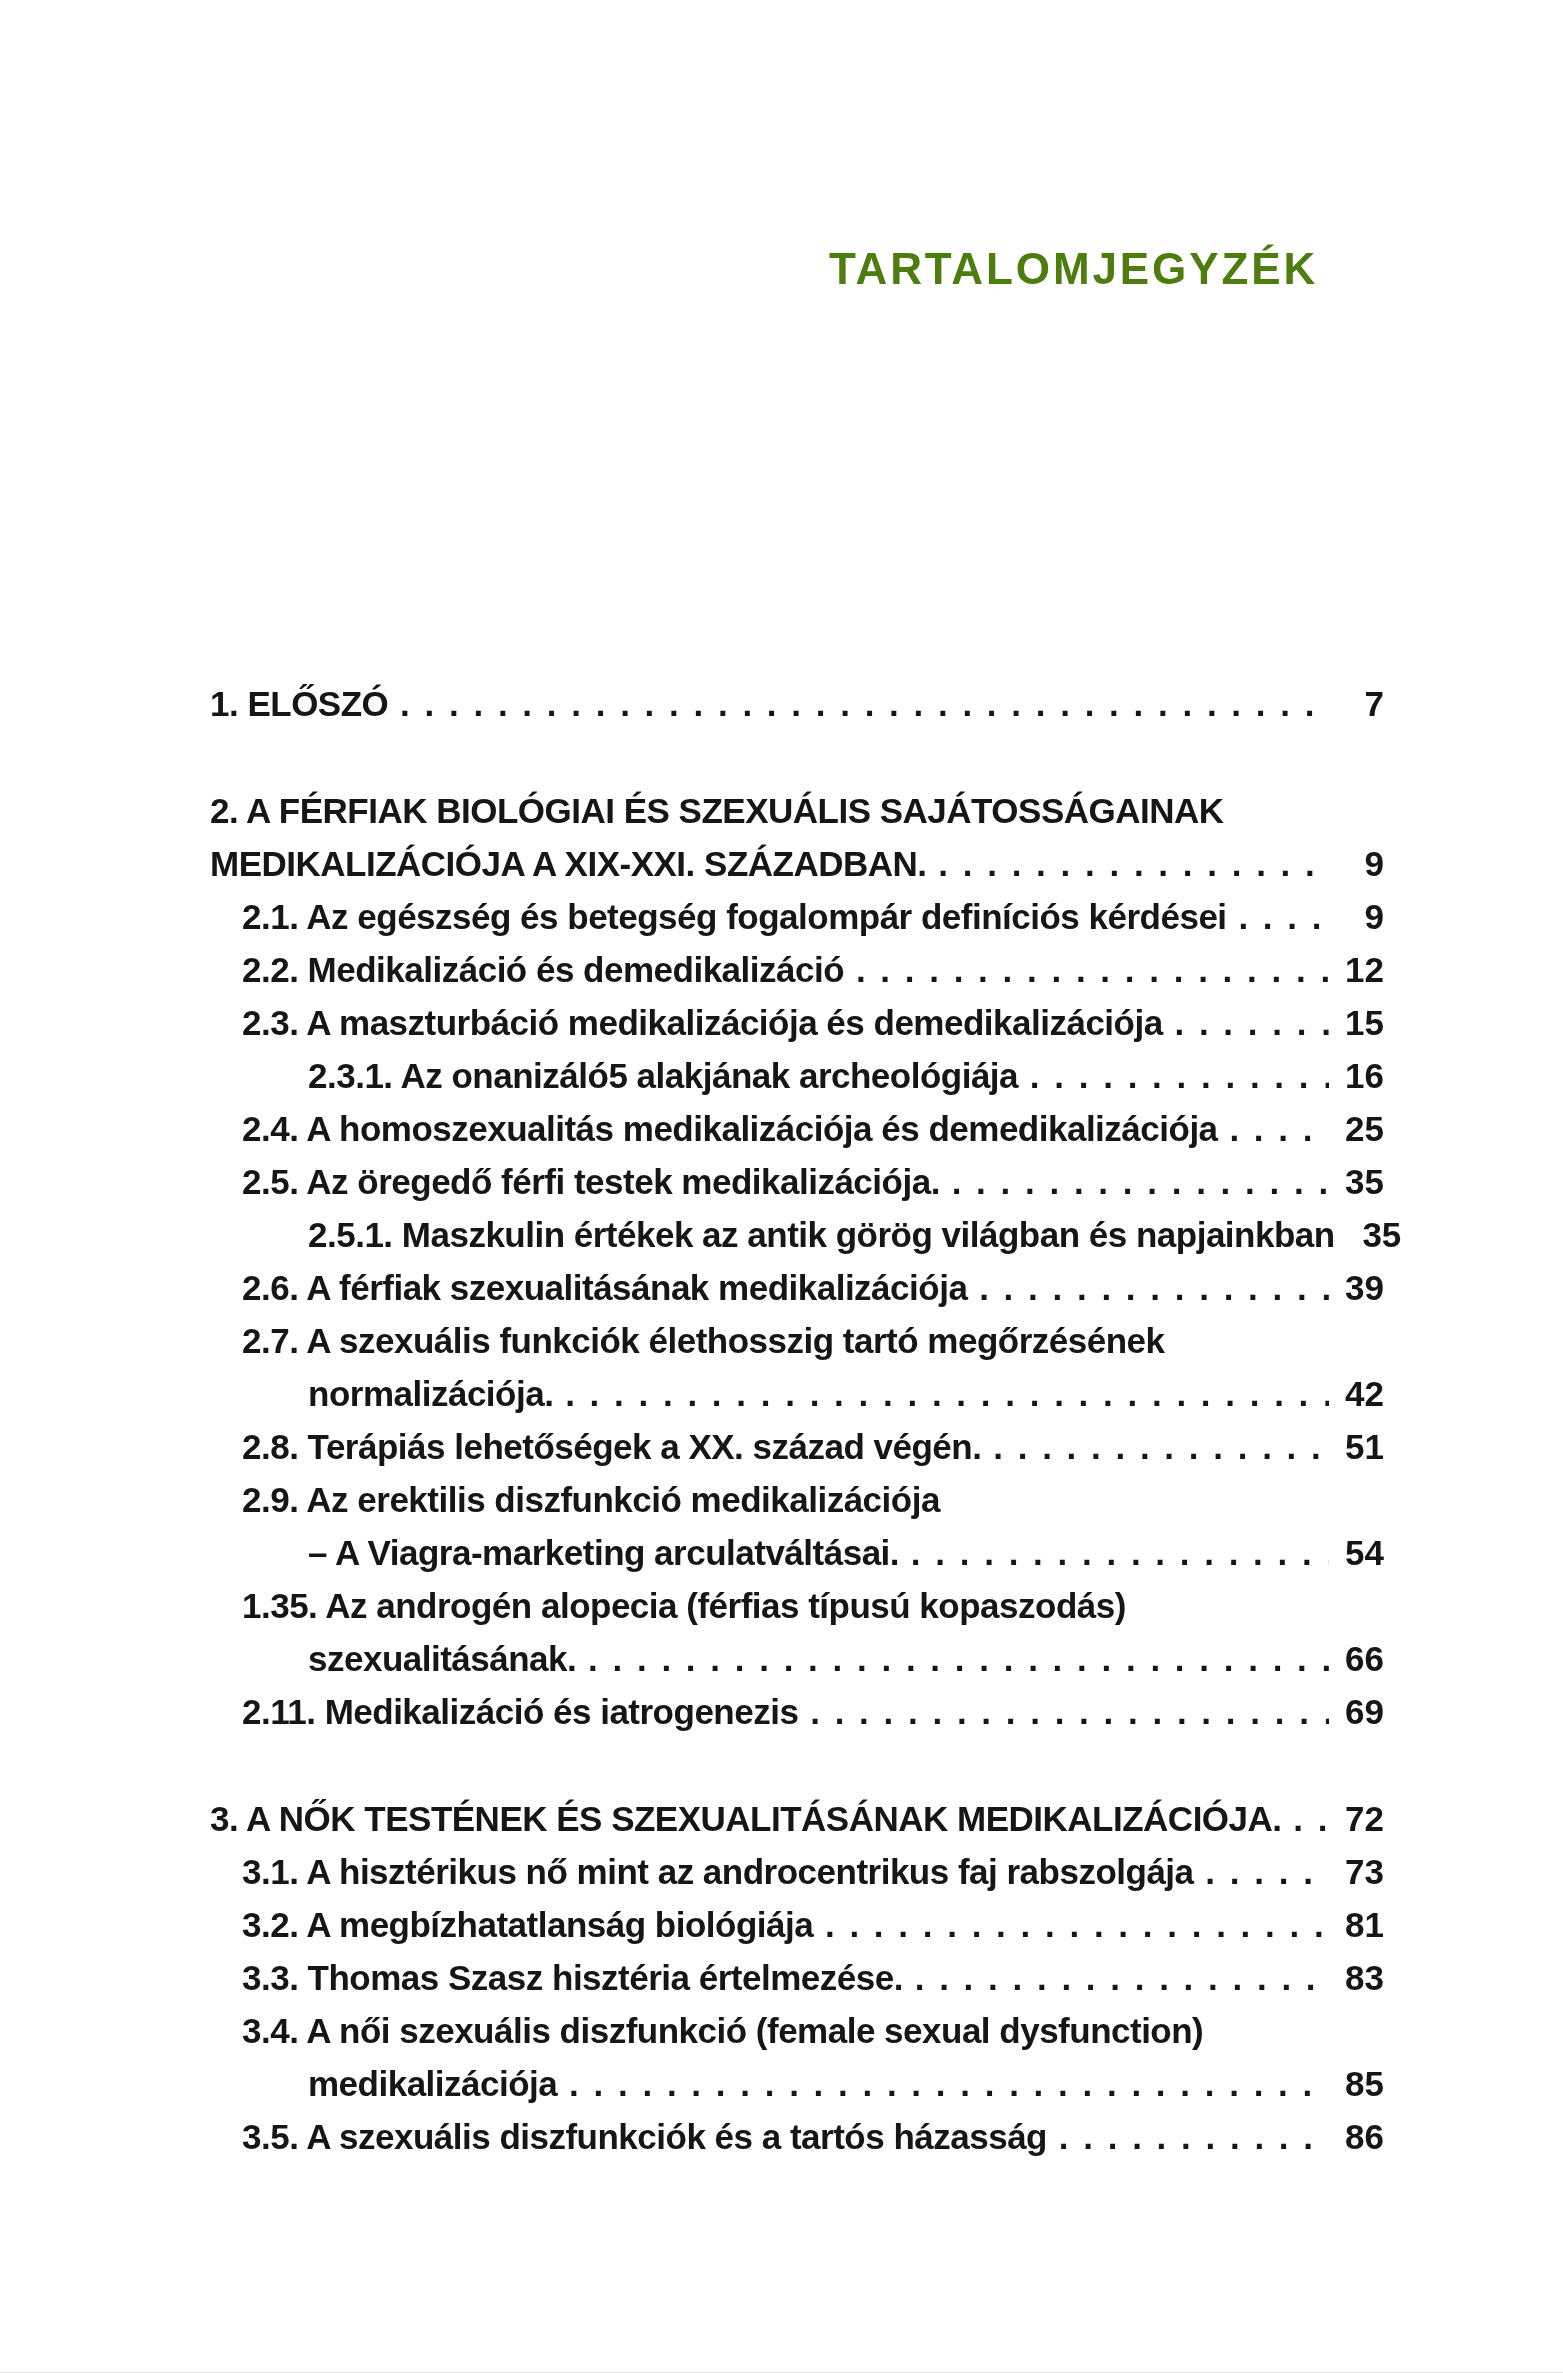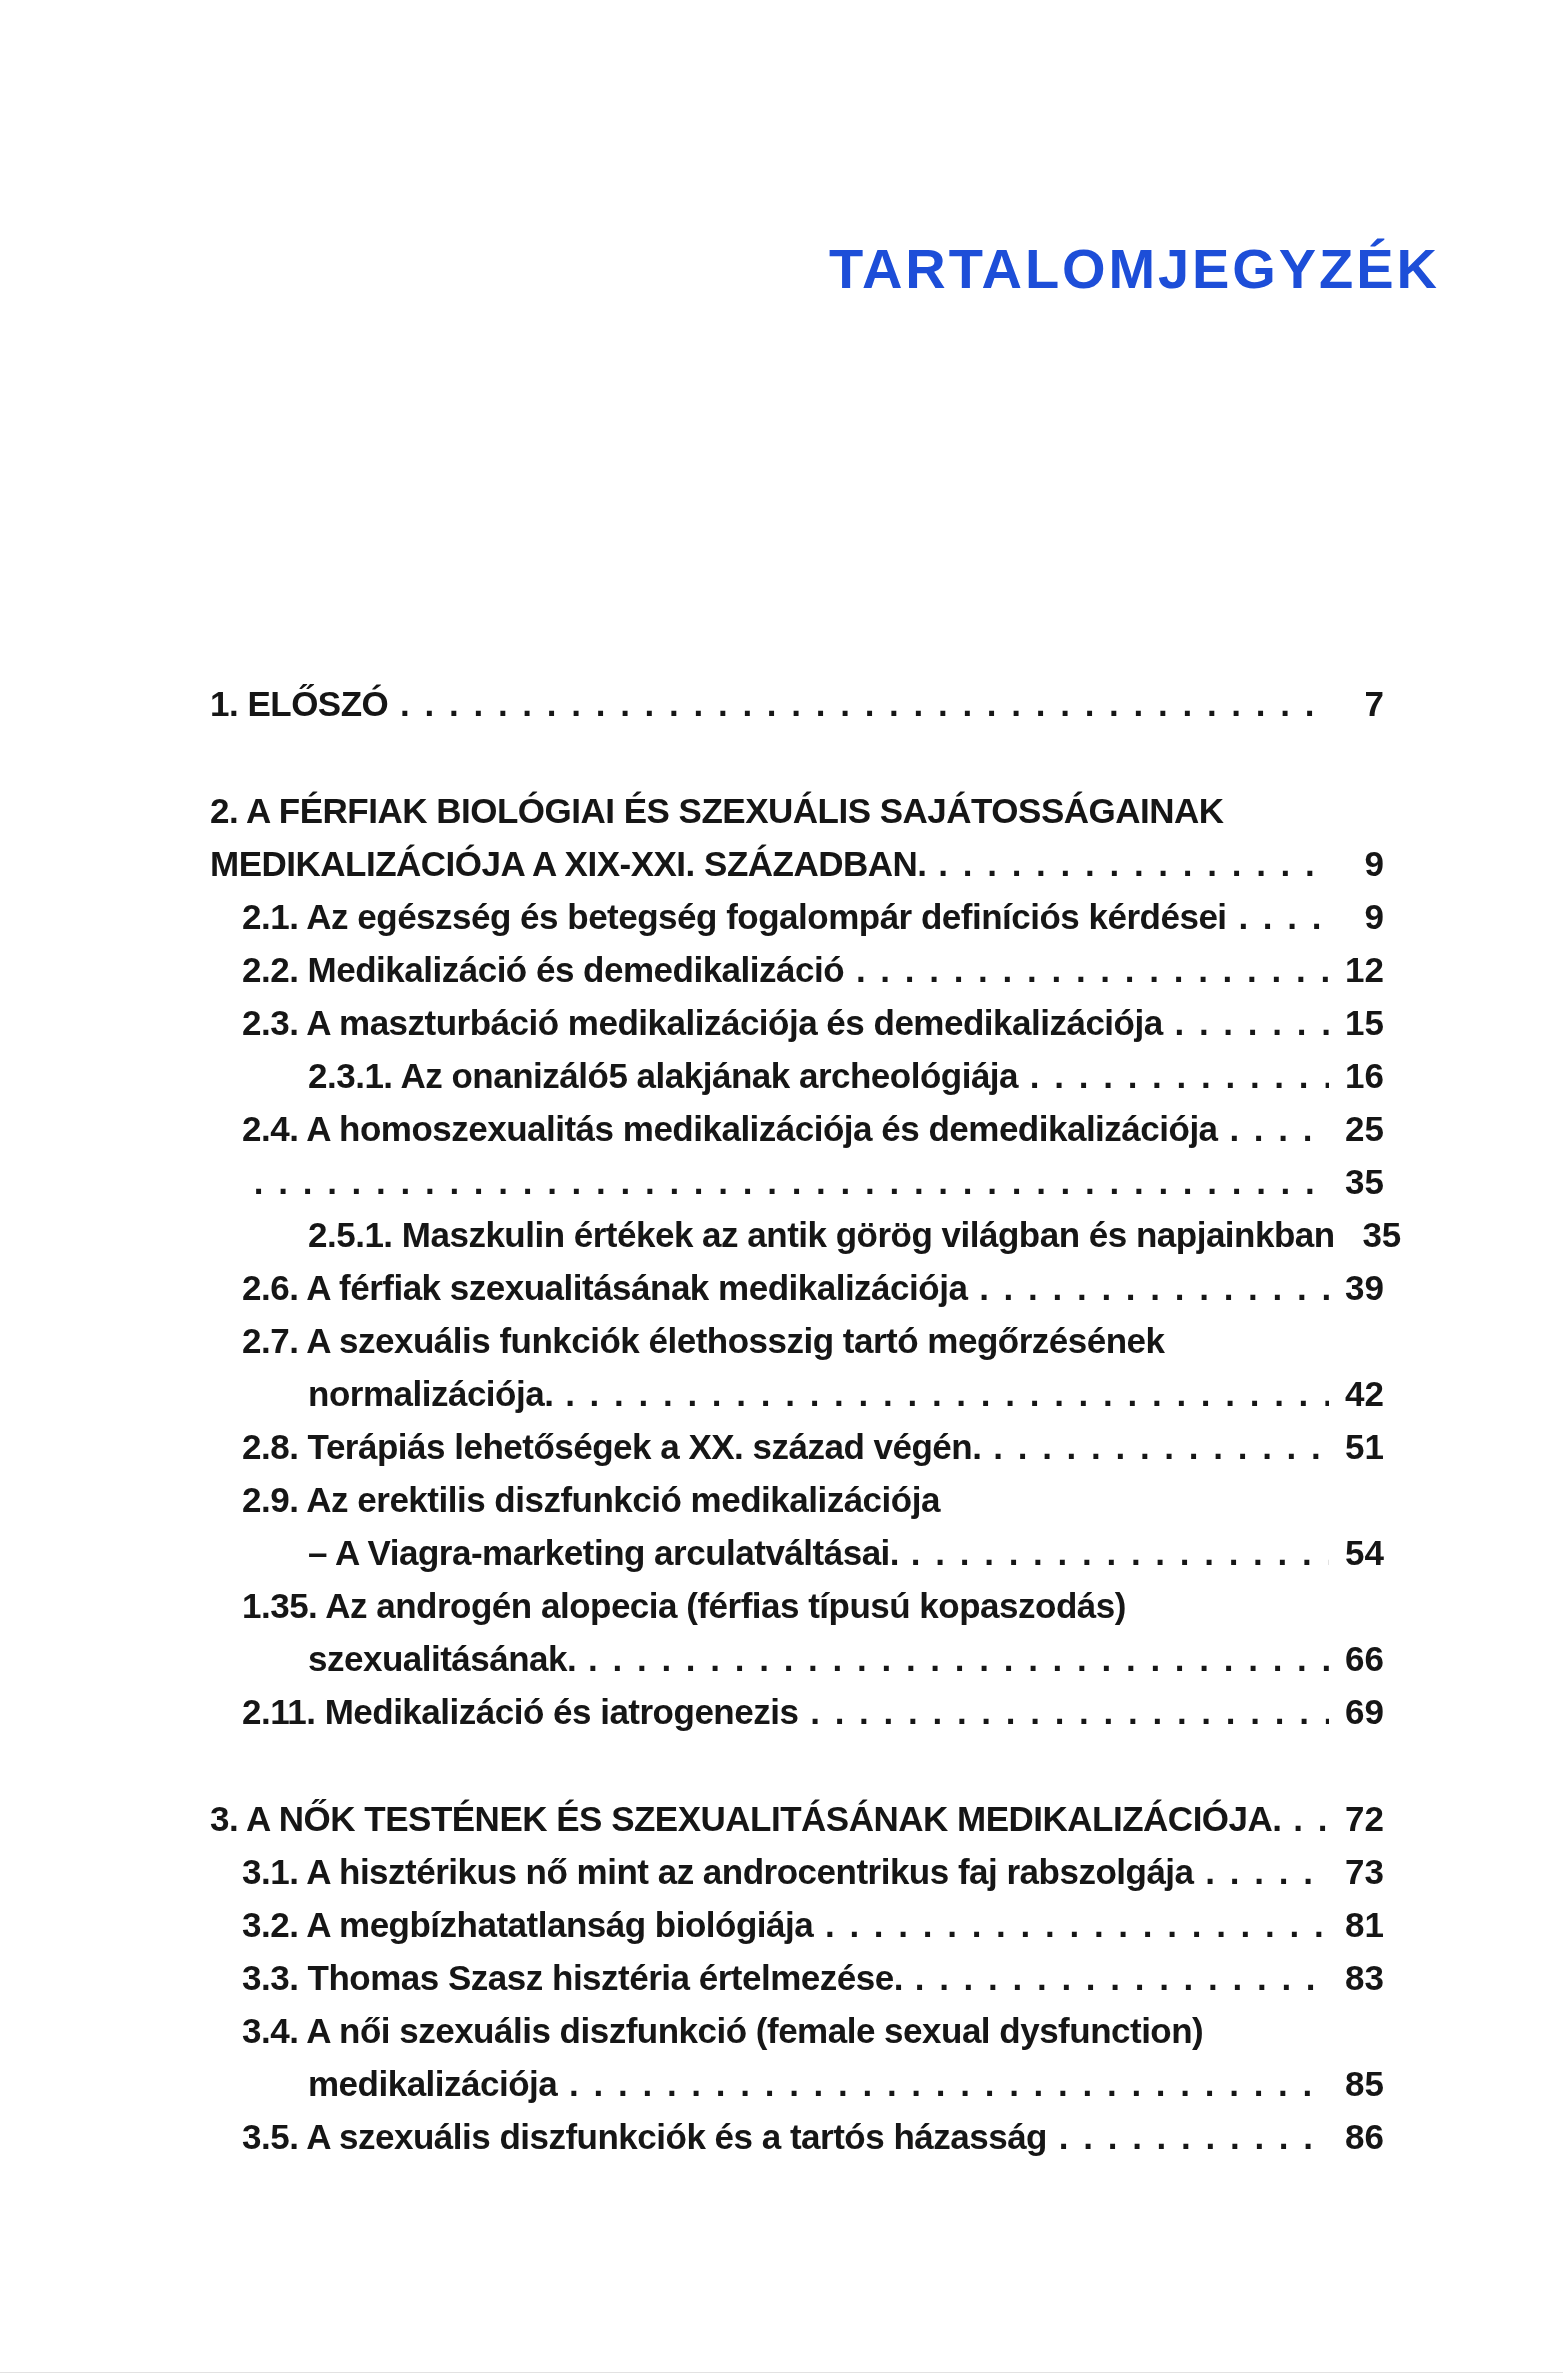--- a/index.html
+++ b/index.html
@@ -11,24 +11,24 @@
     overflow: hidden;
     position: relative;
   }
   .page {
     position: absolute; inset: 0;
     border-bottom: 2px solid #e2e2e2;
   }
   .toc-title {
     position: absolute;
     left: 829px; top: 239px;
-    font-size: 56px;
+    font-size: 44px;
     font-weight: bold;
     letter-spacing: 2.9px;
-    color: #1d4ed8;
+    color: #4d7c0f;
     line-height: 59px;
     white-space: nowrap;
   }
   .toc {
     position: absolute;
     left: 210px; right: 179px;
     top: 677px;
     font-weight: bold;
   }
   .row {
@@ -112,20 +112,21 @@
       <span class="page-num">16</span>
     </div>
 
     <div class="row indent-1">
       <span class="entry-text">2.4. A homoszexualitás medikalizációja és demedikalizációja</span>
       <span class="leader"></span>
       <span class="page-num">25</span>
     </div>
 
     <div class="row indent-1">
+      <span class="entry-text">2.5. Az öregedő férfi testek medikalizációja.</span>
       <span class="leader"></span>
       <span class="page-num">35</span>
     </div>
 
     <div class="row indent-2">
       <span class="entry-text">2.5.1. Maszkulin értékek az antik görög világban és napjainkban</span>
       <span class="leader"></span>
       <span class="page-num">35</span>
     </div>
 

